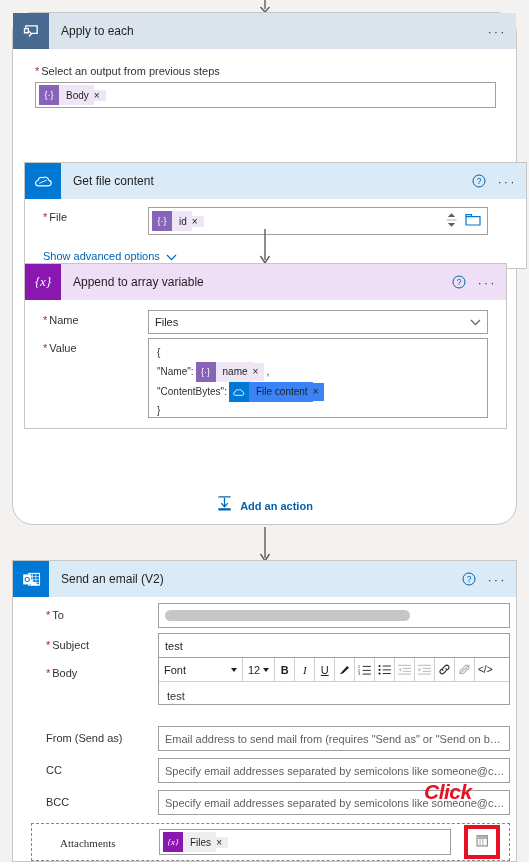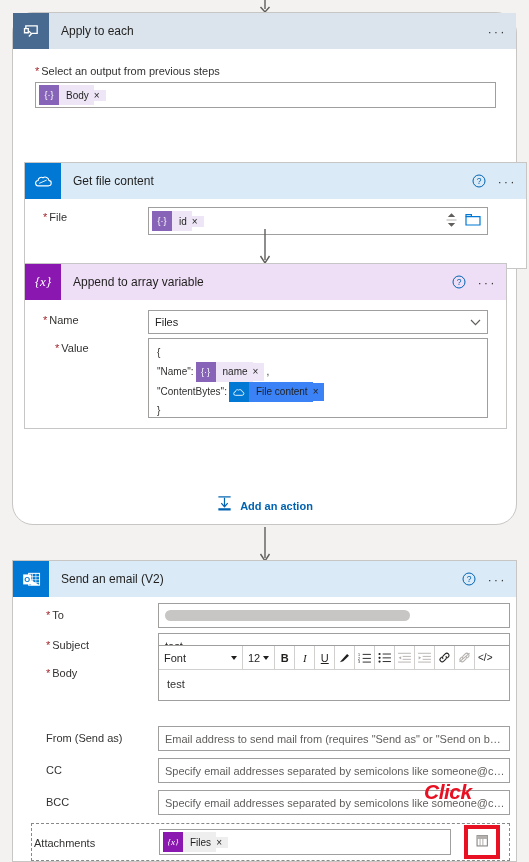--- a/index.html
+++ b/index.html
@@ -226,20 +226,28 @@
           </span>
           <span>
             <svg width="16" height="14" viewBox="0 0 16 14">
               <path d="M1 3.6 V12 H15 V3.6 Z" fill="none" stroke="#0078d4" stroke-width="1.2"></path>
               <path d="M1 3.6 V1.6 H6.4 V3.6" fill="none" stroke="#0078d4" stroke-width="1.2"></path>
             </svg>
           </span>
         </span>
       </div>
 
+      <div style="position:absolute; left:18px; top:84px; display:flex; align-items:center; gap:6px;">
+        <span class="link">Show advanced options</span>
+        <span>
+          <svg width="11" height="7" viewBox="0 0 11 7">
+              <path d="M1 1 L5.5 5.6 L10 1" stroke="#0063b1" stroke-width="1.2" fill="none"></path>
+            </svg>
+        </span>
+      </div>
     </div>
 
     <div class="arrow" style="top:216px;">
       <svg width="14" height="38" viewBox="0 0 14 38">
           <path d="M7 0 V31 M2.5 27 L7 34 L11.5 27" stroke="#605e5c" stroke-width="1.4" fill="none"></path>
         </svg>
     </div>
 
     <div class="card" style="left:11px; top:250px; width:483px; height:166px;">
 
@@ -261,21 +269,21 @@
 
       <div class="input-box" style="position:absolute; left:123px; top:46px; width:340px; height:24px; justify-content:space-between;">
         <span>Files</span>
         <span>
           <svg width="11" height="7" viewBox="0 0 11 7">
               <path d="M1 1 L5.5 5.6 L10 1" stroke="#605e5c" stroke-width="1.2" fill="none"></path>
             </svg>
         </span>
       </div>
 
-      <div style="position:absolute; left:30px; top:78px;" class="field-label req">Value</div>
+      <div style="position:absolute; left:18px; top:78px;" class="field-label req">Value</div>
 
       <div style="position:absolute; left:123px; top:74px; width:340px; height:80px; border:1px solid #a19f9d; background:#fff; padding:5px 8px; font-size:10px; line-height:18px;">
         <div>{</div>
         <div style="display:flex; align-items:center;">
           <span>"Name":</span>
           <span class="token tk-violet" style="margin:0 2px;">
             <span class="tk-ico">{·}</span>
             <span class="tk-lbl">name</span>
             <span class="tk-x">×</span>
           </span>
@@ -342,21 +350,21 @@
       <div class="redact"></div>
     </div>
 
     <div style="position:absolute; left:33px; top:78px;" class="field-label req">Subject</div>
     <div class="input-box" style="position:absolute; left:145px; top:72px; width:352px; height:25px;">
       <span>test</span>
     </div>
 
     <div style="position:absolute; left:33px; top:106px;" class="field-label req">Body</div>
 
-    <div class="rt-wrap" style="position:absolute; left:145px; top:84px; width:352px; height:56px;">
+    <div class="rt-wrap" style="position:absolute; left:145px; top:96px; width:352px; height:48px;">
       <div class="rt-bar">
         <div class="rt-font">
           <span>Font</span>
           <span class="caret"></span>
         </div>
         <div class="rt-size">
           <span>12</span>
           <span class="caret"></span>
         </div>
         <div class="rt-btn" style="font-weight:bold;">B</div>
@@ -422,21 +430,21 @@
     <div class="input-box" style="position:absolute; left:145px; top:197px; width:352px; height:25px;">
       <span class="ph">Specify email addresses separated by semicolons like someone@c…</span>
     </div>
 
     <div style="position:absolute; left:33px; top:235px;" class="field-label">BCC</div>
     <div class="input-box" style="position:absolute; left:145px; top:229px; width:352px; height:25px; overflow:hidden;">
       <span class="ph">Specify email addresses separated by semicolons like someone@c…</span>
     </div>
 
     <div class="attach-row" style="position:absolute; left:18px; top:262px; width:479px; height:38px;">
-      <div style="position:absolute; left:2px; top:13px;" class="field-label">Attachments</div>
+      <div style="position:absolute; left:28px; top:13px;font-family:Liberation Serif, serif;" class="field-label">Attachments</div>
       <div class="input-box" style="position:absolute; left:127px; top:5px; width:292px; height:26px; padding:0 3px;">
         <span class="token tk-purple">
           <span class="tk-ico" style="font-family:'Liberation Serif', serif; font-style:italic; font-size:9px;">{x}</span>
           <span class="tk-lbl">Files</span>
           <span class="tk-x">×</span>
         </span>
       </div>
     </div>
 
     <div class="red-box" style="left:451px; top:264px; width:36px; height:34px;">

